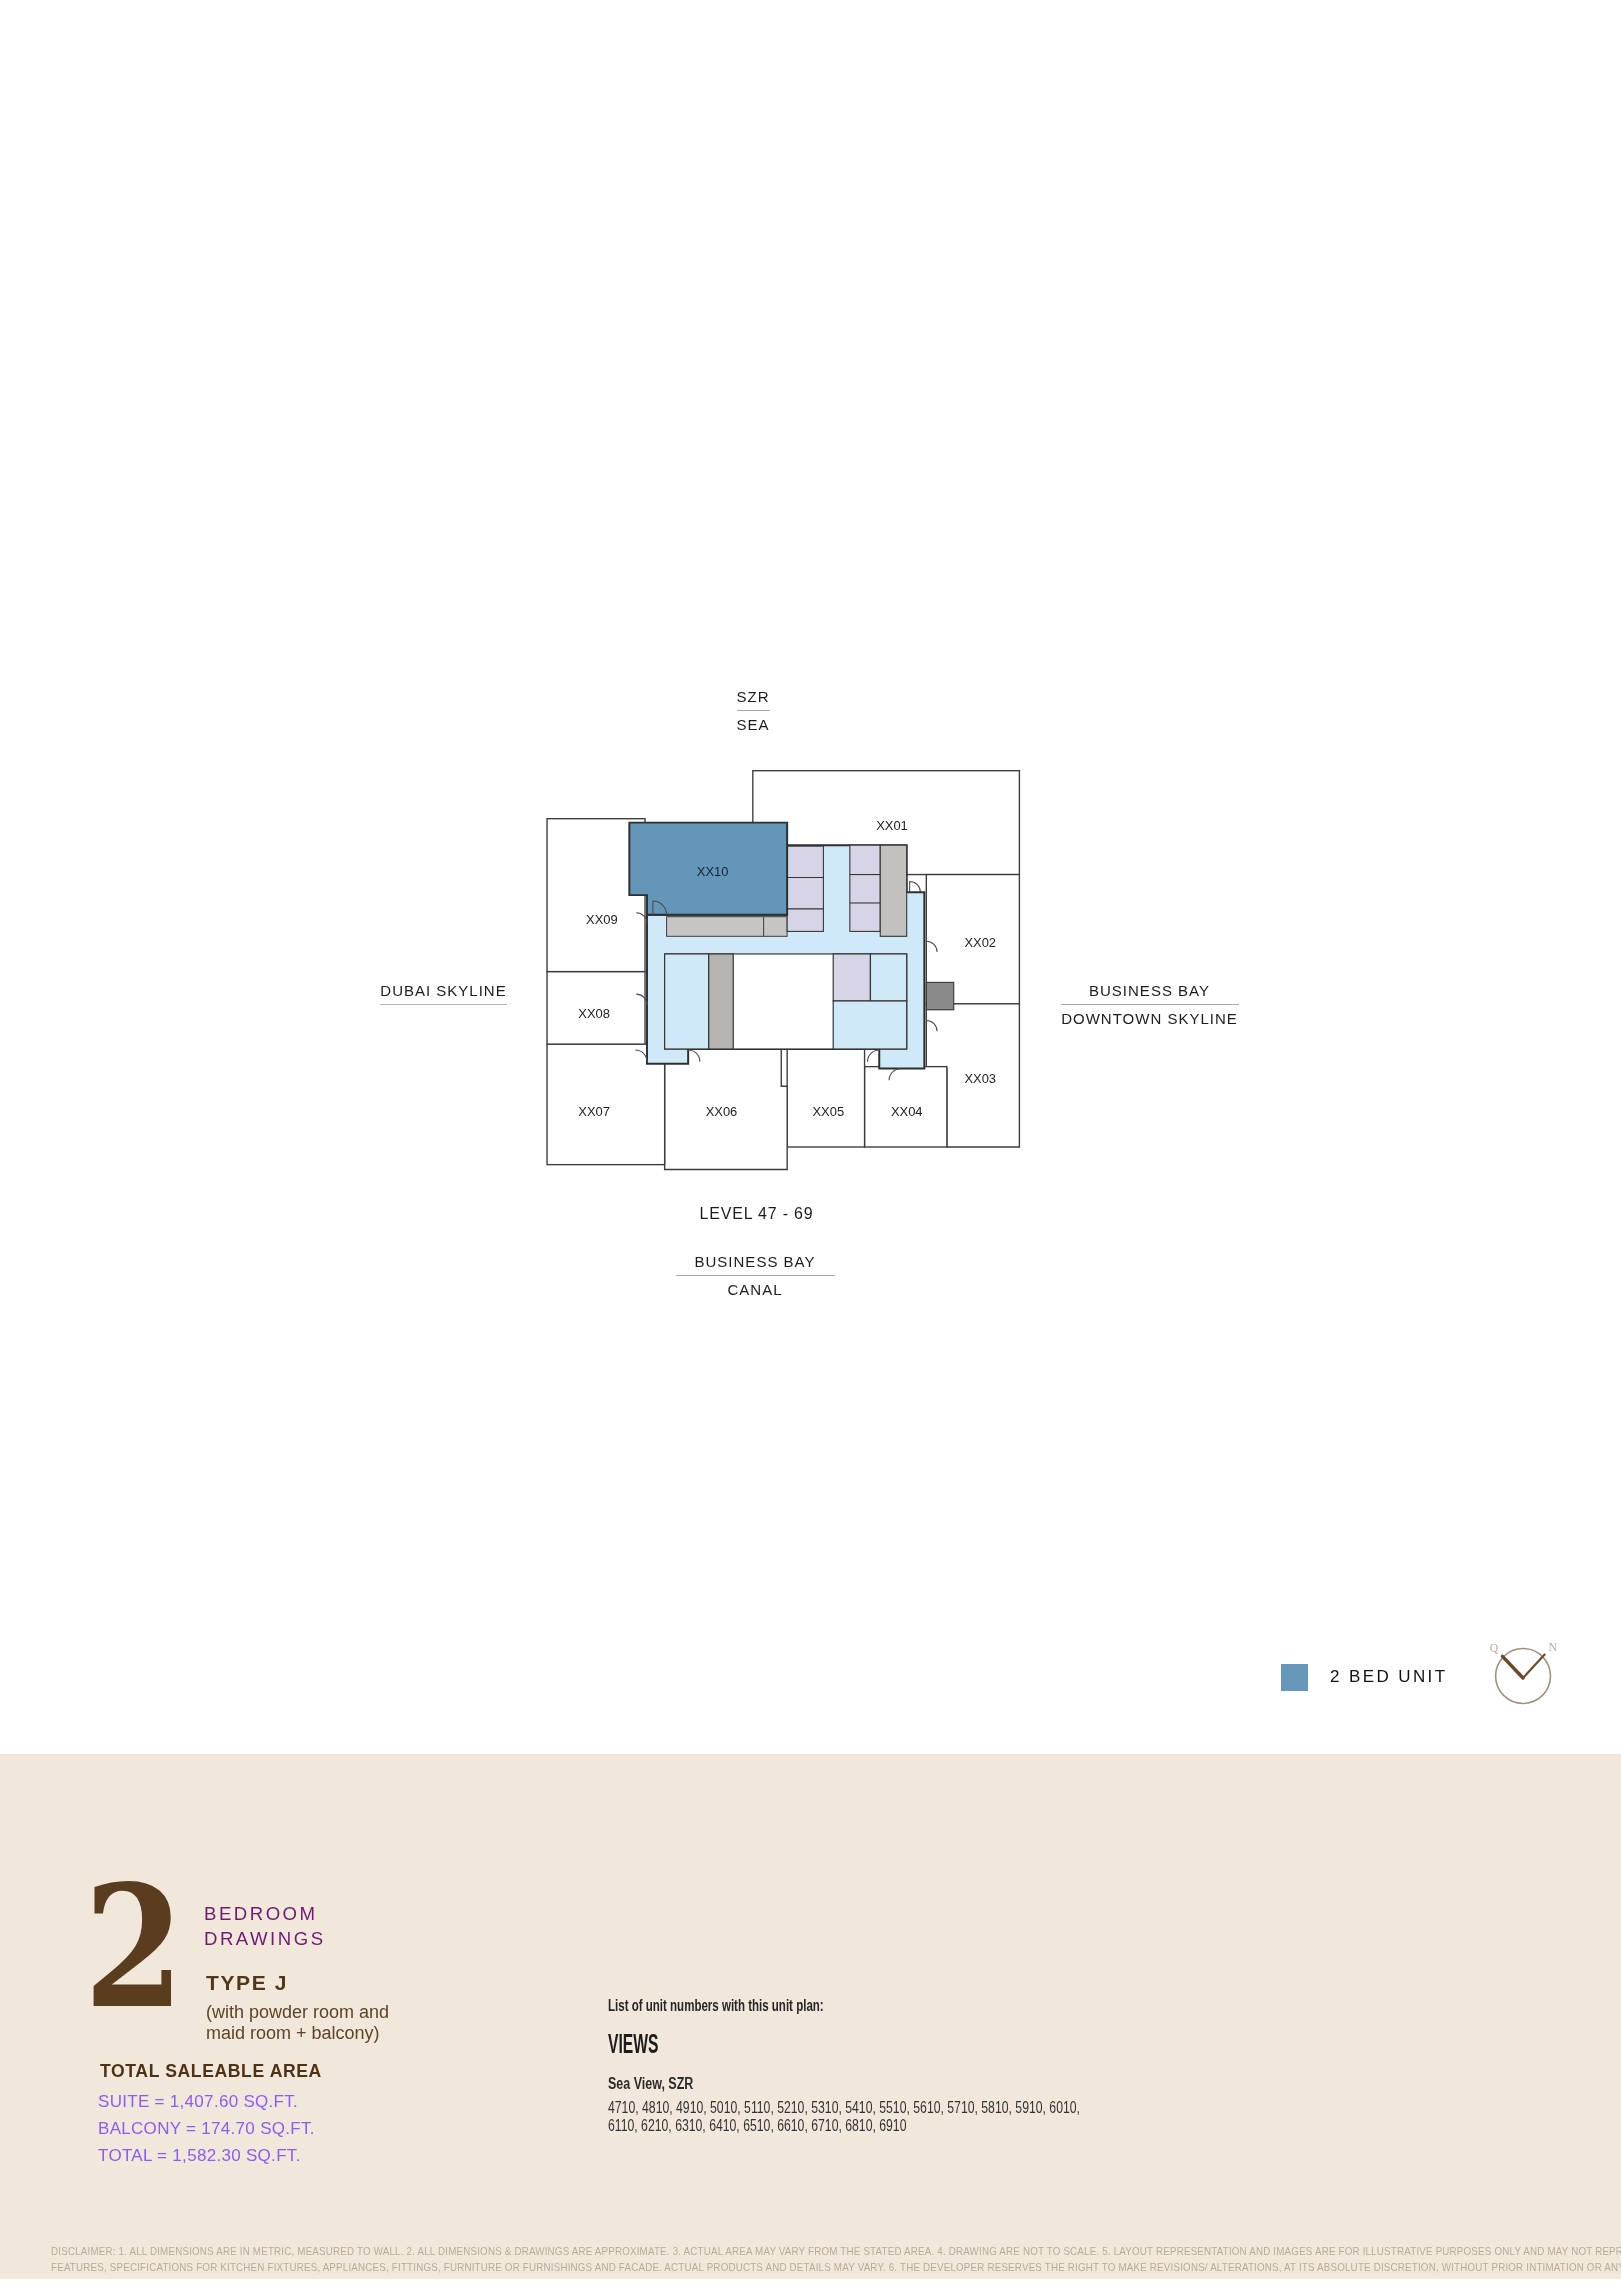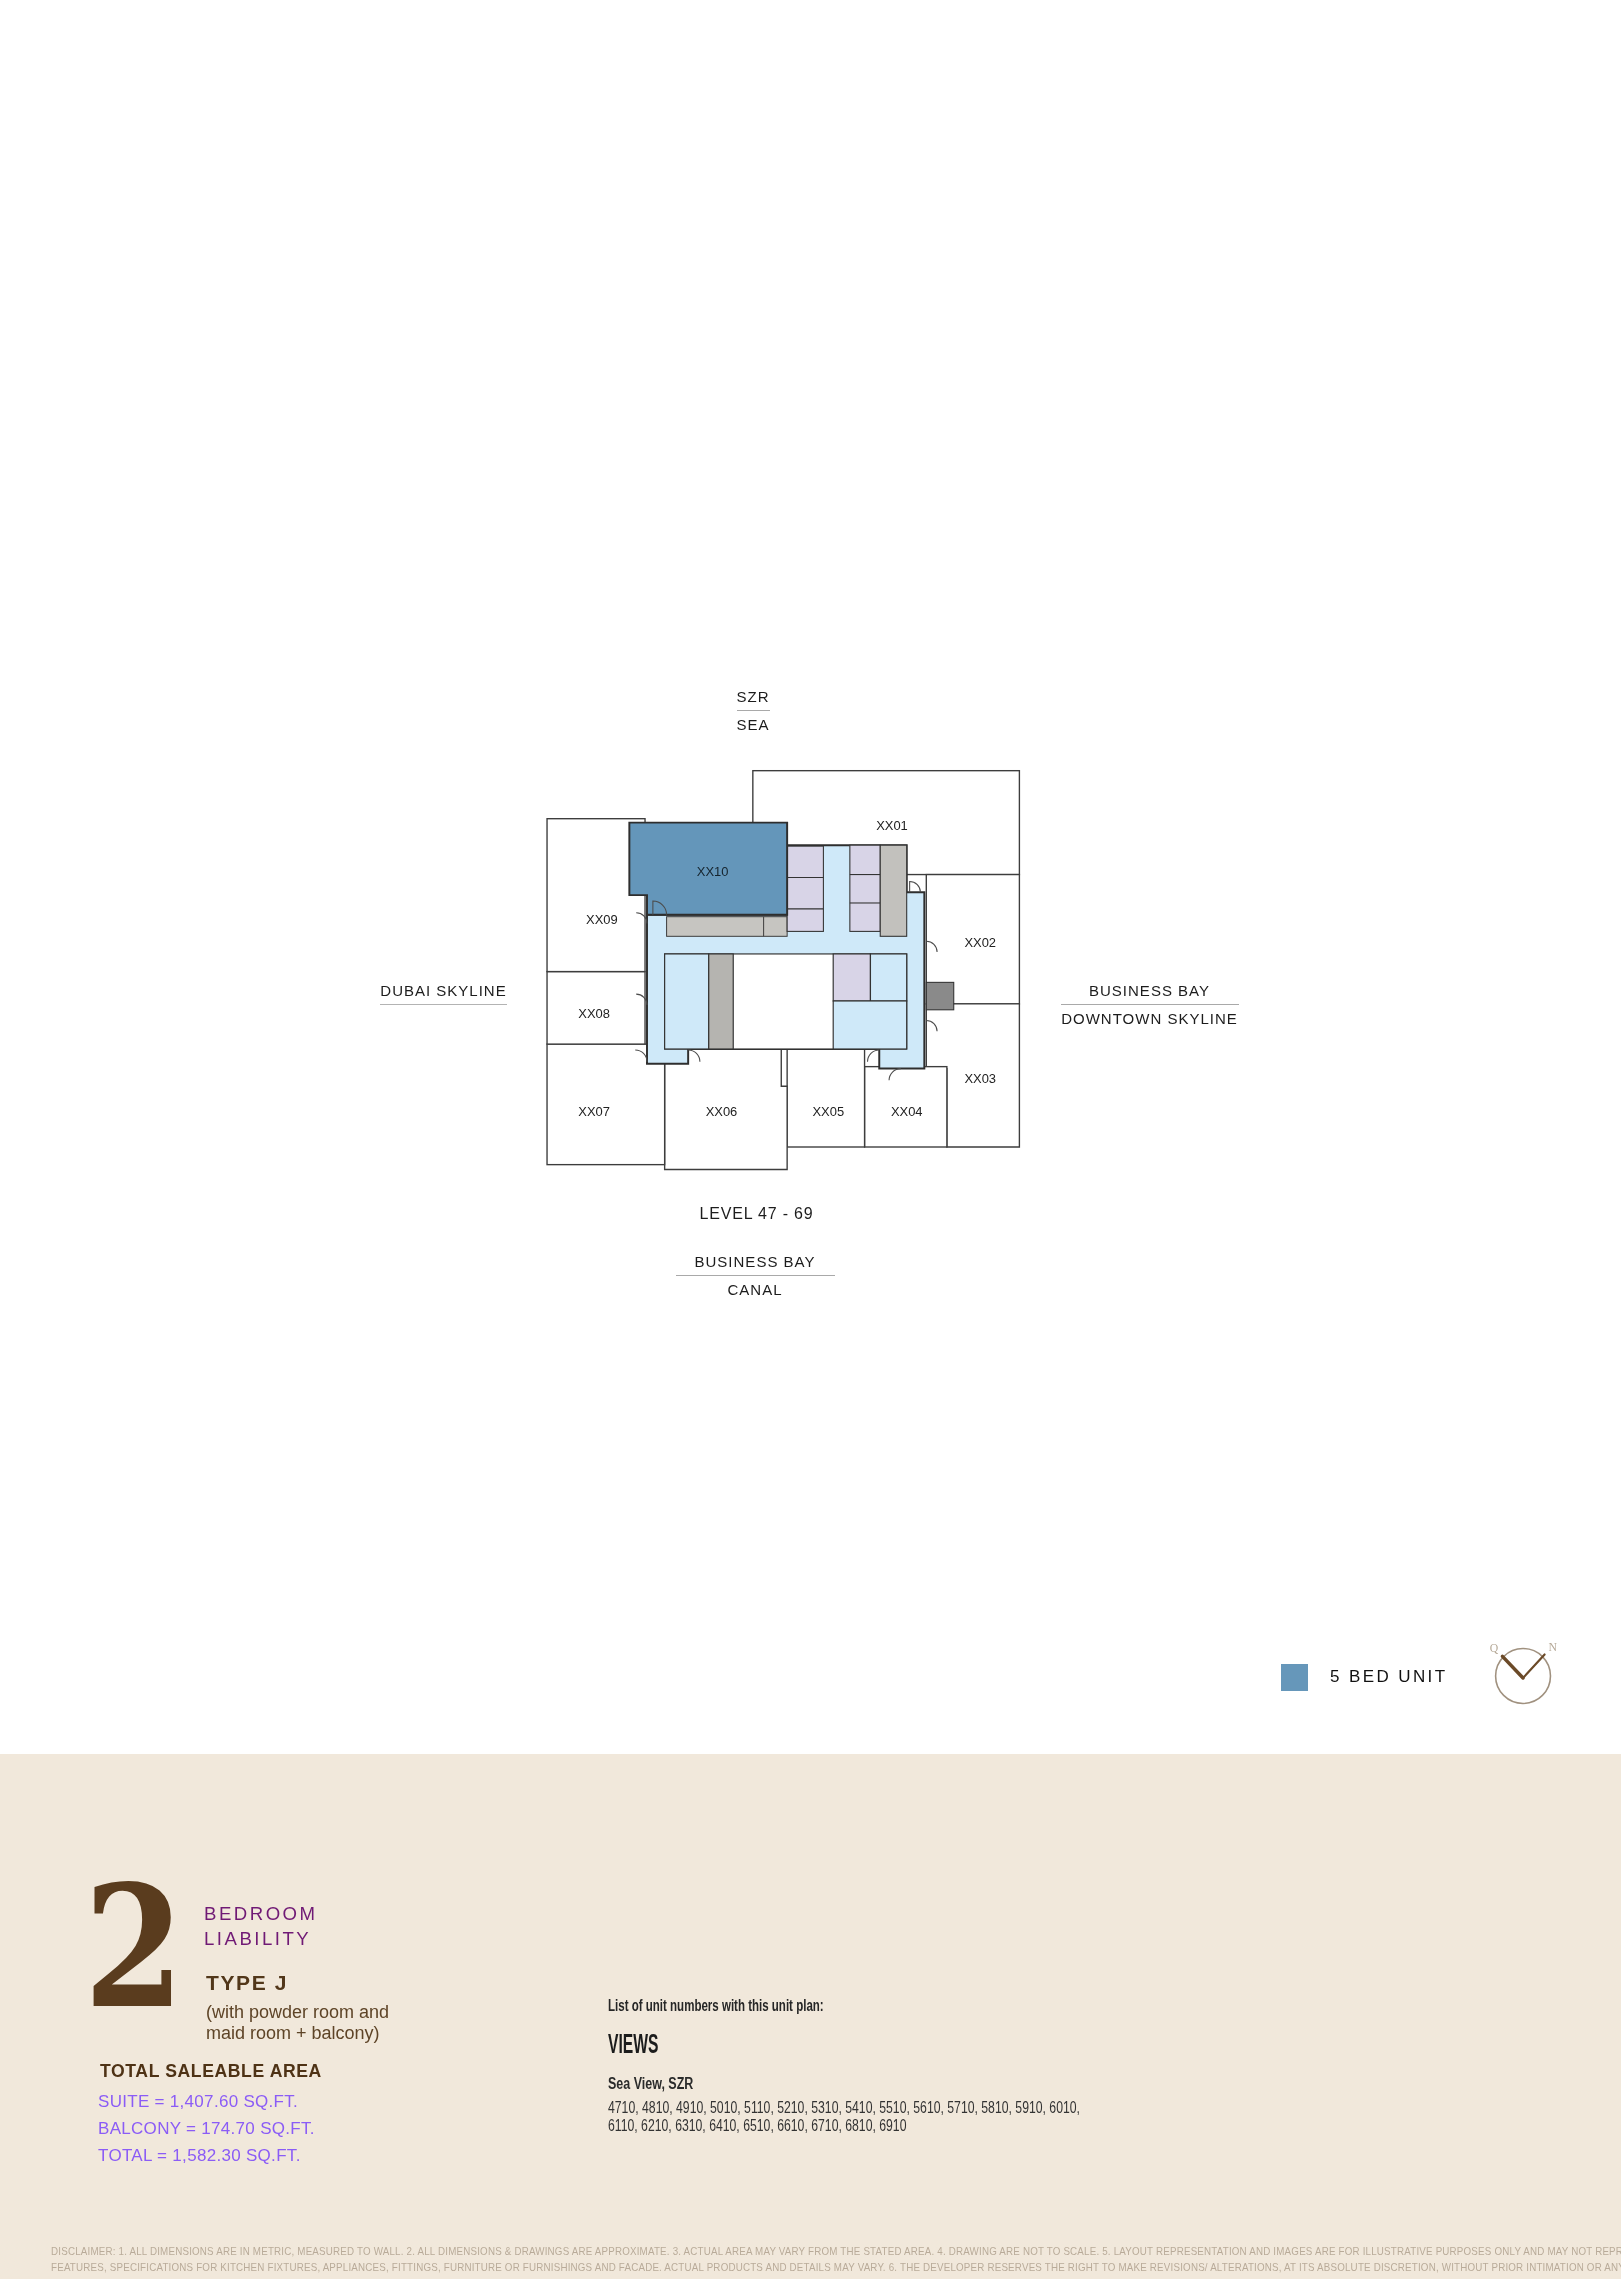--- a/index.html
+++ b/index.html
@@ -157,39 +157,39 @@
   <div class="abs label-level">LEVEL 47 - 69</div>
 
   <div class="abs dir label-bottom">
     <div>BUSINESS BAY</div>
     <div class="divider"></div>
     <div>CANAL</div>
   </div>
 
   <div class="abs legend">
     <div class="swatch" style="background-color: rgb(102, 151, 186);"></div>
-    <div class="lg-label">5 BED UNIT</div>
+    <div class="lg-label">2 BED UNIT</div>
   </div>
 
   <svg class="abs compass" width="98" height="98" viewBox="0 0 100 100">
     <circle cx="48" cy="50" r="28" fill="none" stroke="#a0917f" stroke-width="1.6"></circle>
     <path d="M27,30 L48,52" stroke="#6b4a28" stroke-width="3.6" fill="none" stroke-linecap="round"></path>
     <path d="M48,52 L70,28" stroke="#6b4a28" stroke-width="2.2" fill="none" stroke-linecap="round"></path>
     <text x="14" y="26">Q</text>
     <text x="74" y="24">N</text>
   </svg>
 
   <div class="abs cream"></div>
   <div class="abs bottom-strip"></div>
 
   <div class="abs big2 nowrap">2</div>
 
   <div class="abs heading">
     <div class="nowrap">BEDROOM</div>
-    <div class="nowrap">LIABILITY</div>
+    <div class="nowrap">DRAWINGS</div>
   </div>
 
   <div class="abs type nowrap">TYPE J</div>
 
   <div class="abs type-note">
     <div class="nowrap">(with powder room and</div>
     <div class="nowrap">maid room + balcony)</div>
   </div>
 
   <div class="abs area-title nowrap">TOTAL SALEABLE AREA</div>

